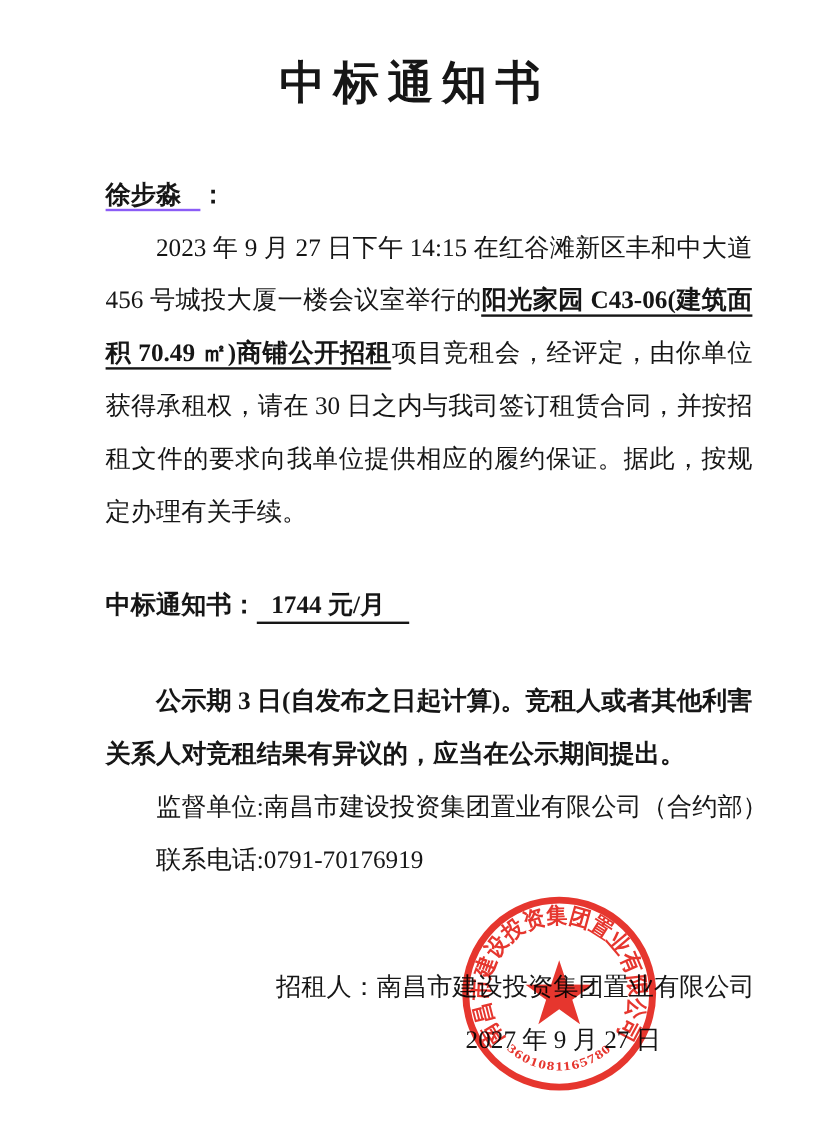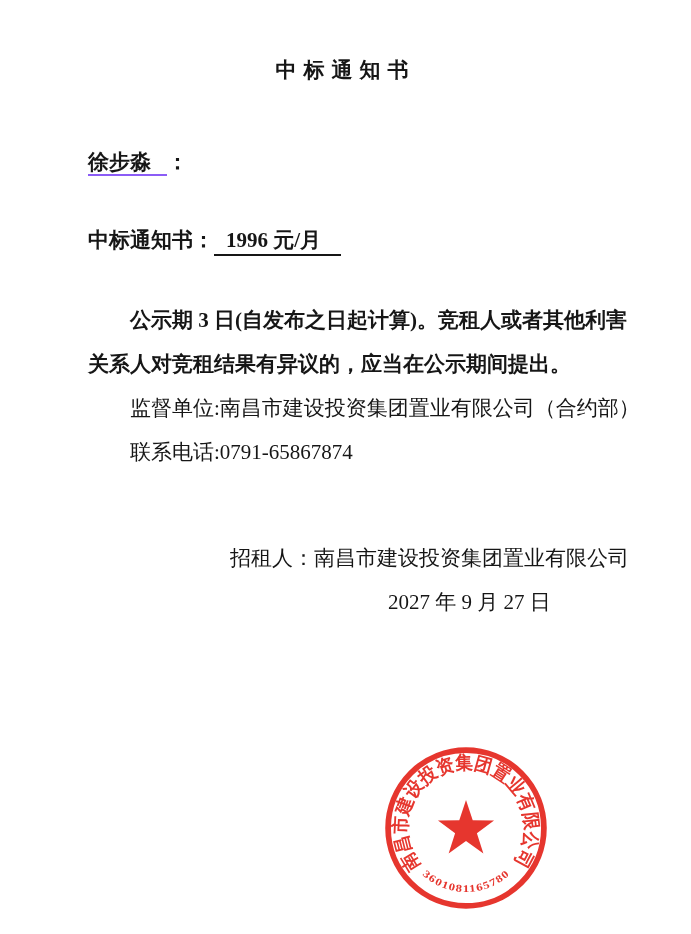--- a/index.html
+++ b/index.html
@@ -8,21 +8,21 @@
     width:691px;height:934px;
     background:#ffffff;
     color:#161616;
     font-family:"Liberation Serif", serif;
     overflow:hidden;
   }
   .title{
     margin:0;
     padding-top:50px;
     text-align:center;
-    font-size:21px;
+    font-size:38px;
     line-height:40px;
     font-weight:700;
     letter-spacing:7px;
   }
   .content{
     padding:50px 64px 0 88px;
     font-size:21px;
     line-height:44px;
     text-align:justify;
   }
@@ -59,27 +59,28 @@
 <body>
 
 <div class="page">
 
   <h1 class="title">中标通知书</h1>
 
   <div class="content">
 
     <div class="recipient"><span class="recipient-name">徐步淼</span><span>：</span></div>
 
+    <p class="para"><span>2023 年 9 月 27 日下午 14:15 在红谷滩新区丰和中大道 456 号城投大厦一楼会议室举行的</span><span class="hl">阳光家园 C43-06(建筑面积 70.49 ㎡)商铺公开招租</span><span>项目竞租会，经评定，由你单位获得承租权，请在 30 日之内与我司签订租赁合同，并按招租文件的要求向我单位提供相应的履约保证。据此，按规定办理有关手续。</span></p>
 
-    <p class="result"><span>中标通知书：</span><span class="result-value">1996 元/月</span></p>
+    <p class="result"><span>中标通知书：</span><span class="result-value">1744 元/月</span></p>
 
     <p class="para notice">公示期 3 日(自发布之日起计算)。竞租人或者其他利害关系人对竞租结果有异议的，应当在公示期间提出。</p>
 
     <div class="line indent">监督单位:南昌市建设投资集团置业有限公司（合约部）</div>
-    <div class="line indent">联系电话:0791-65867874</div>
+    <div class="line indent">联系电话:0791-70176919</div>
 
     <div class="footer">
       <div class="lessor"><span>招租人：</span><span>南昌市建设投资集团置业有限公司</span></div>
       <div class="date-line">2027 年 9 月 27 日</div>
     </div>
 
   </div>
 
   <div class="stamp">
     <svg viewBox="0 0 200 200" width="164" height="164">

